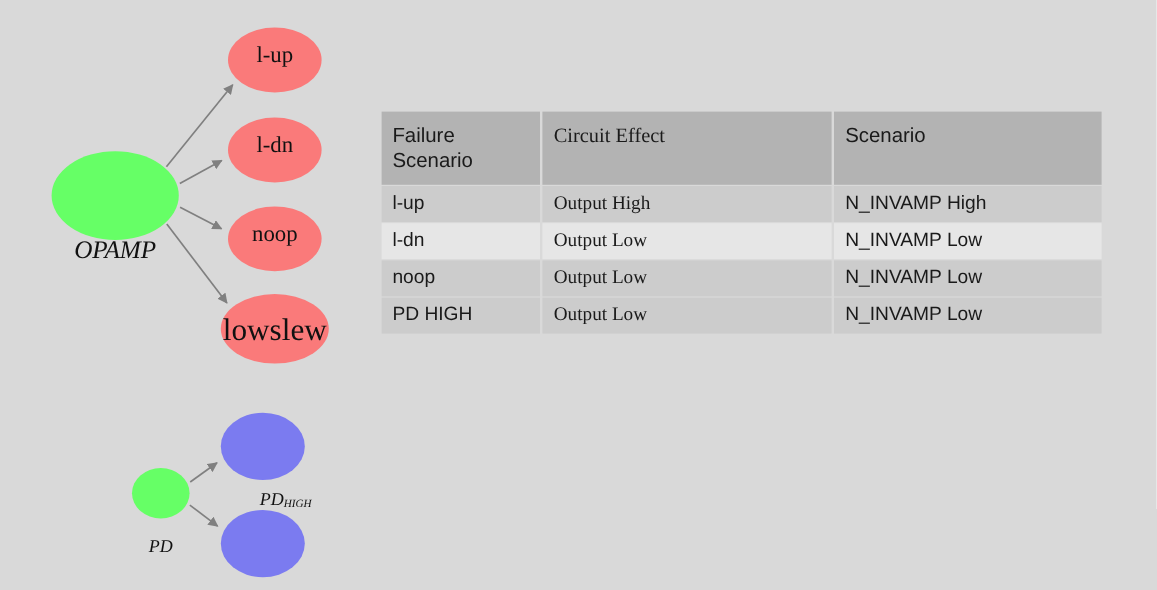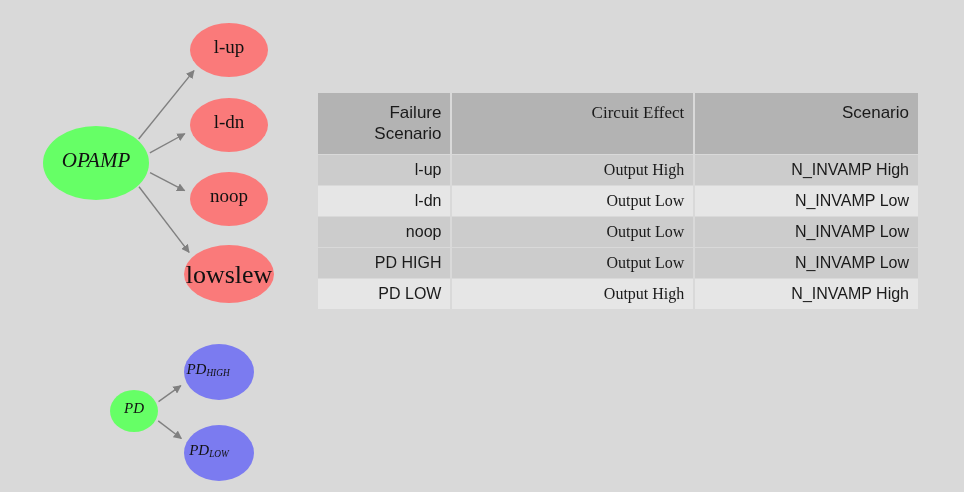--- a/index.html
+++ b/index.html
@@ -31,41 +31,42 @@
   .node-label {
     position: absolute;
     text-align: center;
     font-family: "Liberation Serif", serif;
     color: #111111;
     pointer-events: none;
     white-space: nowrap;
   }
   .node-label.italic {
     font-style: italic;
+    margin-top: 48px;
   }
   .sub {
     font-size: 0.62em;
     vertical-align: -0.18em;
   }
   
   #table-wrap {
     position: absolute;
     left: 316px;
     top: 92px;
     width: 604px;
   }
   table {
     border-collapse: separate;
     border-spacing: 2px 1px;
     width: 604px;
     font-size: 16px;
     color: #1a1a1a;
   }
   th, td {
-    text-align: right;
+    text-align: left;
     vertical-align: middle;
     padding: 6px 9px;
     font-weight: normal;
   }
   thead th {
     background: #b3b3b3;
     font-size: 17px;
     padding-top: 9px;
     padding-bottom: 9px;
     vertical-align: top;
@@ -112,21 +113,21 @@
           <ellipse cx="219" cy="453" rx="35" ry="28" fill="#7b7bf0" stroke="none"></ellipse>
         </g>
     </svg>
     <div id="label-layer">
         <div class="node-label italic" style="font-size: 21px; left: 43px; top: 147.88px; width: 106px;">OPAMP</div>
         <div class="node-label" style="font-size: 19px; left: 190px; top: 36.32px; width: 78px;">l-up</div>
         <div class="node-label" style="font-size: 19px; left: 190px; top: 111.32px; width: 78px;">l-dn</div>
         <div class="node-label" style="font-size: 19px; left: 190px; top: 185.32px; width: 78px;">noop</div>
         <div class="node-label" style="font-size: 26px; left: 184px; top: 260.32px; width: 90px;">lowslew</div>
         <div class="node-label italic" style="font-size: 15px; left: 110px; top: 400.2px; width: 48px;">PD</div>
-        <div class="node-label italic" style="font-size: 15px; left: 168px; top: 361.2px; width: 80px;"><span>PD</span><span class="sub">HIGH</span></div>
+        <div class="node-label italic" style="font-size: 15px; left: 198px; top: 361.2px; width: 80px;"><span>PD</span><span class="sub">HIGH</span></div>
         <div class="node-label italic" style="font-size: 15px; left: 184px; top: 442.2px; width: 50px;"><span>PD</span><span class="sub">LOW</span></div>
       </div>
   </div>
 
   <div id="table-wrap">
     <table>
       <thead>
         <tr>
           <th class="col0">Failure Scenario</th>
           <th class="col1">Circuit Effect</th>
@@ -147,22 +148,17 @@
           <tr class="odd">
             <td class="col0">noop</td>
             <td class="col1">Output Low</td>
             <td class="col2">N_INVAMP Low</td>
           </tr>
           <tr class="odd">
             <td class="col0">PD HIGH</td>
             <td class="col1">Output Low</td>
             <td class="col2">N_INVAMP Low</td>
           </tr>
-          <tr class="even">
-            <td class="col0">PD LOW</td>
-            <td class="col1">Output High</td>
-            <td class="col2">N_INVAMP High</td>
-          </tr>
         </tbody>
     </table>
   </div>
 
 </div>
 
 </body></html>

